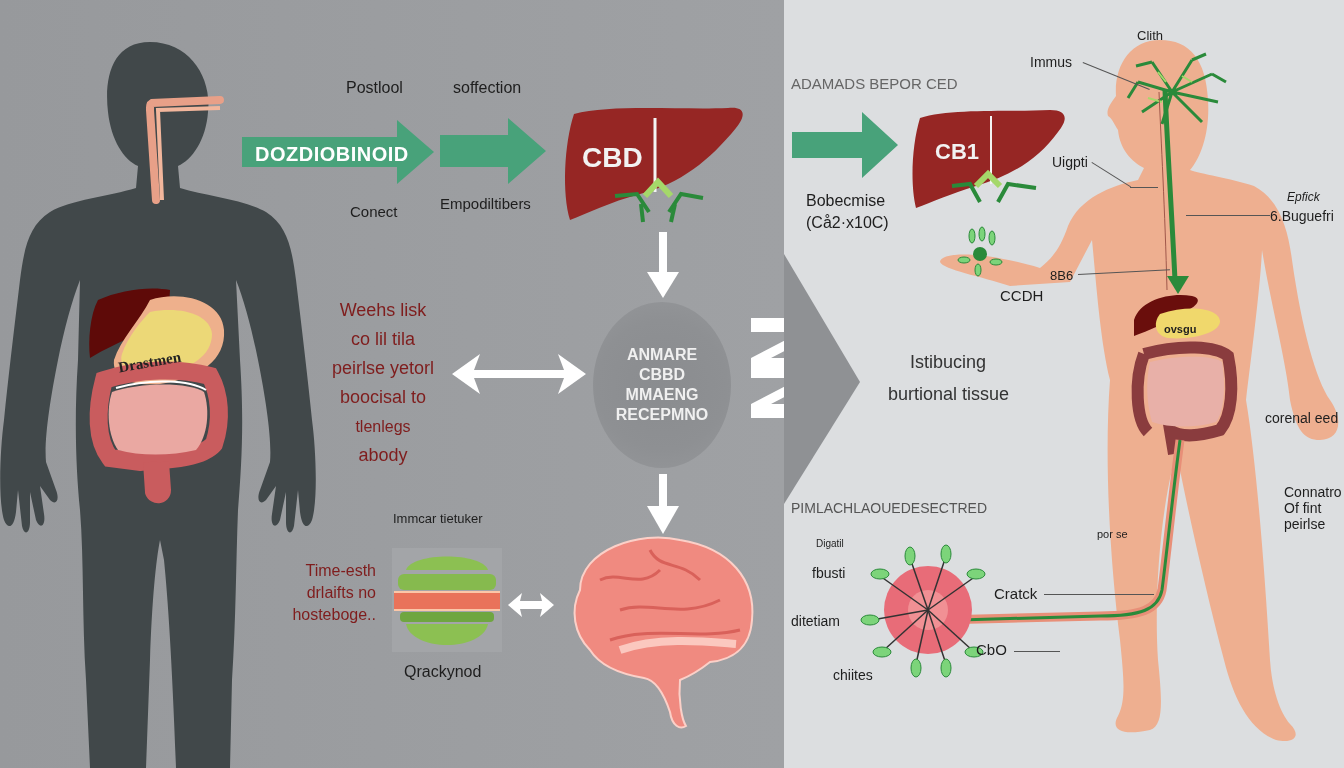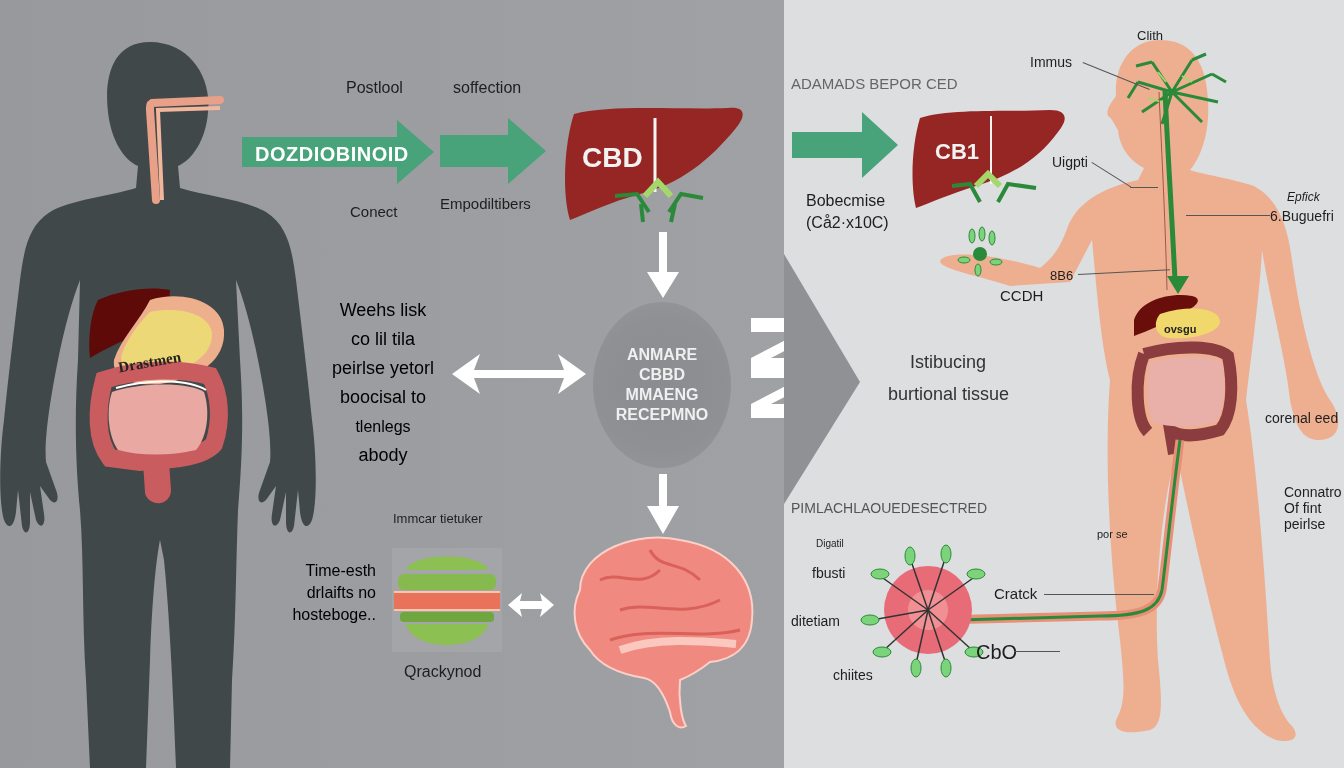--- a/index.html
+++ b/index.html
@@ -6,21 +6,21 @@
   body{width:1344px;height:768px;overflow:hidden;position:relative;font-family:"Liberation Sans",sans-serif;background:#9a9c9f;}
   .panel-left{position:absolute;left:0;top:0;width:784px;height:768px;background:linear-gradient(90deg,#97999c 0%,#9c9ea1 60%,#9fa1a4 100%);}
   .panel-right{position:absolute;left:784px;top:0;width:560px;height:768px;background:#dcdee0;}
   .lbl{position:absolute;color:#1e1e1e;font-size:16px;white-space:nowrap;}
   .lbl-sm{font-size:14px;}
   .white-txt{color:#f2f2f2;}
   svg{position:absolute;overflow:visible;}
   .arrow-label{position:absolute;color:#fff;font-weight:bold;font-size:20px;letter-spacing:0.5px;}
   .circle{position:absolute;left:593px;top:302px;width:138px;height:166px;border-radius:50%;background:radial-gradient(circle at 50% 50%,#8a8c8f 0%,#8e9093 60%,#96989b 100%);display:flex;flex-direction:column;align-items:center;justify-content:center;}
   .circle span{color:#f0f0f0;font-weight:bold;font-size:16px;line-height:20px;}
-  .para{position:absolute;color:#000000;font-size:18px;line-height:29px;text-align:center;}
+  .para{position:absolute;color:#7f1d1d;font-size:18px;line-height:29px;text-align:center;}
   .leader{position:absolute;height:1px;background:#555;transform-origin:0 0;}
 </style>
 </head>
 <body>
 
 <div class="panel-left"></div>
 
 <svg width="360" height="768" style="left:0;top:0;">
   <path fill="#41484a" d="M150,42 C112,42 104,78 108,112 C111,140 124,160 138,166 L136,188 C110,196 70,200 50,212 C28,226 24,250 20,280 C14,330 8,380 4,420 C0,450 -2,500 4,520 C8,530 14,528 16,512 L18,490 L22,526 C24,536 30,534 30,522 L30,492 L36,520 C40,530 46,526 44,514 L40,486 L50,500 C56,506 60,500 56,490 L46,462 C44,440 50,400 58,360 C64,330 72,300 80,280 L78,360 C74,420 76,470 80,510 C84,560 82,620 86,680 L90,768 L146,768 L150,660 C152,600 156,560 160,540 L164,560 C168,600 172,660 176,768 L230,768 L232,680 C236,620 236,560 238,510 C242,460 244,420 240,360 L236,280 C244,300 252,330 258,360 C266,400 272,440 270,462 L260,490 C256,500 260,506 266,500 L276,486 L272,514 C270,526 276,530 280,520 L286,492 L286,522 C286,534 292,536 294,526 L298,490 L300,512 C302,528 308,530 312,520 C318,500 316,450 312,420 C308,380 302,330 296,280 C292,250 288,226 266,212 C246,200 206,196 180,188 L178,166 C192,160 206,140 208,112 C212,78 190,42 150,42 Z"></path>
 </svg>
@@ -247,14 +247,14 @@
 </div>
 <div class="lbl" style="left:1097px;top:528px;font-size:11px;">por se</div>
 
 <div class="lbl" style="left:791px;top:500px;color:#555;font-size:14px;">PIMLACHLAOUEDESECTRED</div>
 <div class="lbl" style="left:816px;top:538px;font-size:10px;">Digatil</div>
 <div class="lbl" style="left:812px;top:565px;font-size:14px;">fbusti</div>
 <div class="lbl" style="left:791px;top:613px;font-size:14px;">ditetiam</div>
 <div class="lbl" style="left:833px;top:667px;font-size:14px;">chiites</div>
 <div class="lbl" style="left:994px;top:585px;font-size:15px;">Cratck</div>
 <div class="leader" style="left:1044px;top:594px;width:110px;"></div>
-<div class="lbl" style="left:976px;top:641px;font-size:20px;">CbO</div>
+<div class="lbl" style="left:976px;top:641px;font-size:15px;">CbO</div>
 <div class="leader" style="left:1014px;top:651px;width:46px;"></div>
 
 </body></html>

